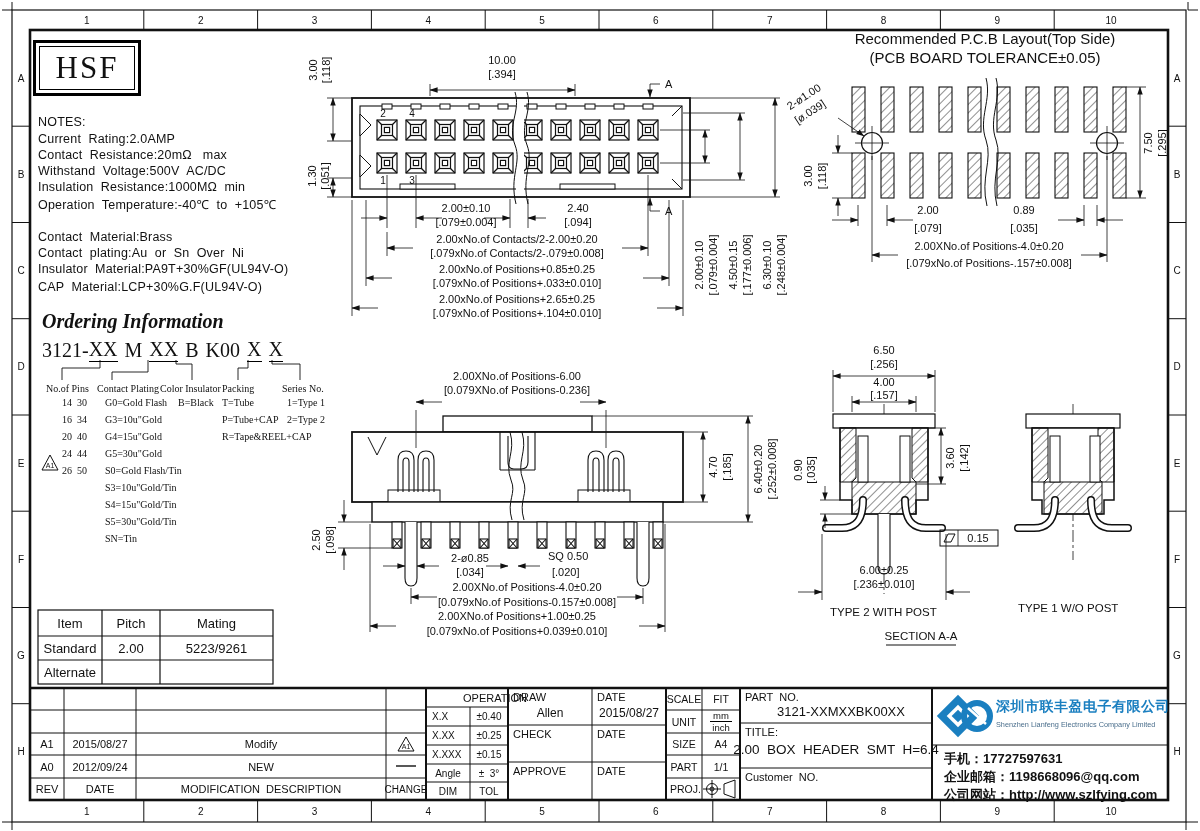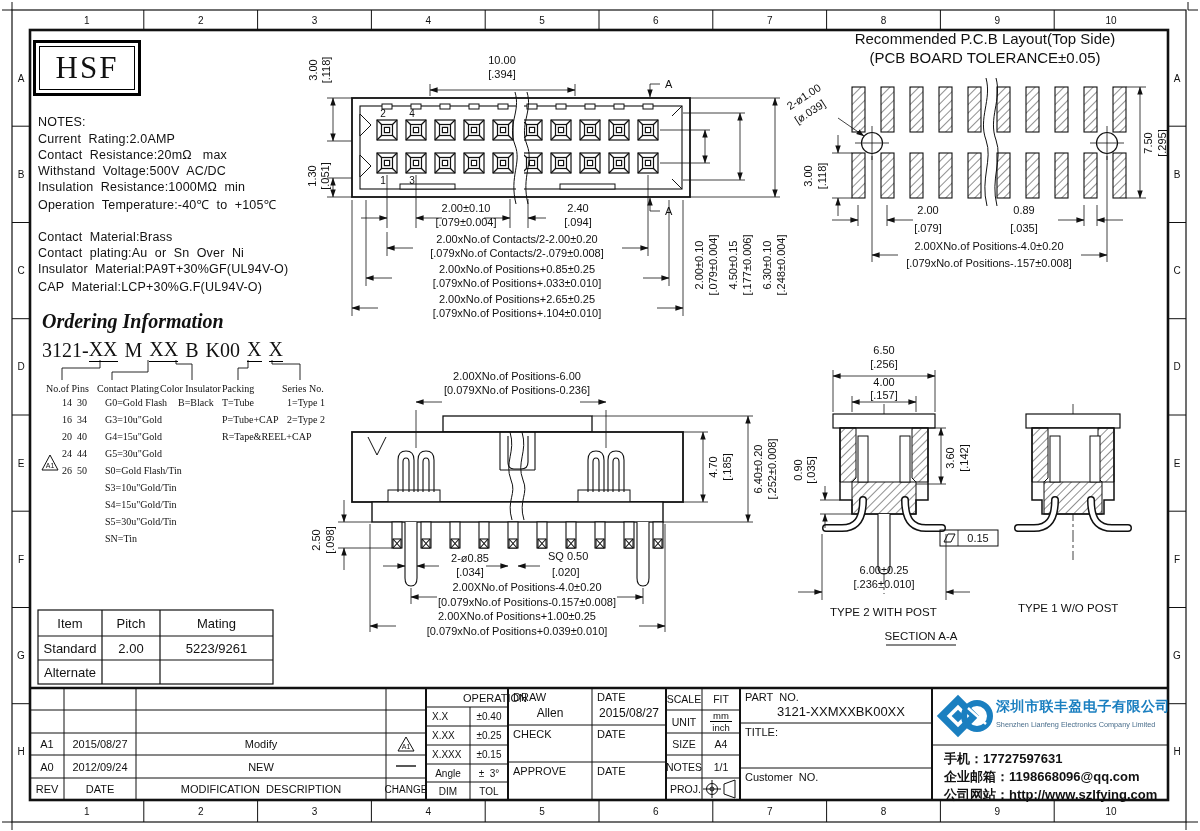--- a/index.html
+++ b/index.html
@@ -541,27 +541,28 @@
 <div class="t" style="left:597px;top:765px;font-size:11px;">DATE</div>
 
 <div class="t c" style="left:666px;top:688px;width:36px;height:22px;font-size:10.5px;">SCALE</div>
 <div class="t c" style="left:702px;top:688px;width:38px;height:22px;font-size:10.5px;">FIT</div>
 <div class="t c" style="left:666px;top:710px;width:36px;height:23px;font-size:10.5px;">UNIT</div>
 <div class="t c" style="left:702px;top:710px;width:38px;height:23px;font-size:9.5px;">
   <span style="display:inline-block;text-align:center;"><span style="display:block;border-bottom:1px solid #000;padding:0 3px;">mm</span><span style="display:block;">inch</span></span>
 </div>
 <div class="t c" style="left:666px;top:733px;width:36px;height:22px;font-size:10.5px;">SIZE</div>
 <div class="t c" style="left:702px;top:733px;width:38px;height:22px;font-size:10.5px;">A4</div>
-<div class="t c" style="left:666px;top:755px;width:36px;height:23px;font-size:10.5px;">NOTES</div>
+<div class="t c" style="left:666px;top:755px;width:36px;height:23px;font-size:10.5px;">PART</div>
 <div class="t c" style="left:702px;top:755px;width:38px;height:23px;font-size:10.5px;">1/1</div>
 <div class="t l" style="left:670px;top:778px;width:32px;height:22px;font-size:10.5px;">PROJ.</div>
 
 <div class="t" style="left:745px;top:691px;font-size:11px;">PART  NO.</div>
 <div class="t c" style="left:750px;top:700px;width:182px;height:22px;font-size:13px;">3121-XXMXXBK00XX</div>
 <div class="t" style="left:745px;top:726px;font-size:11px;">TITLE:</div>
+<div class="t c" style="left:740px;top:736px;width:192px;height:26px;font-size:13.5px;">2.00  BOX  HEADER  SMT  H=6.4</div>
 <div class="t" style="left:745px;top:771px;font-size:11px;">Customer  NO.</div>
 
 <div class="t cn" style="left:996px;top:698px;width:170px;font-size:14px;color:#1a7fc0;letter-spacing:.5px;">深圳市联丰盈电子有限公司</div>
 <div class="t" style="left:996px;top:720px;width:170px;font-size:7.3px;color:#4a6e8c;">Shenzhen Lianfeng Electronics Company Limited</div>
 <div class="t cn" style="left:944px;top:750px;font-size:13px;">手机：17727597631</div>
 <div class="t cn" style="left:944px;top:768px;font-size:13px;">企业邮箱：1198668096@qq.com</div>
 <div class="t cn" style="left:944px;top:786px;font-size:13px;">公司网站：http://www.szlfying.com</div>
 
 <div id="coord-labels">
       <div class="band c" style="position: absolute; left: 30px; top: 10px; width: 113.8px; height: 20px;">1</div>

